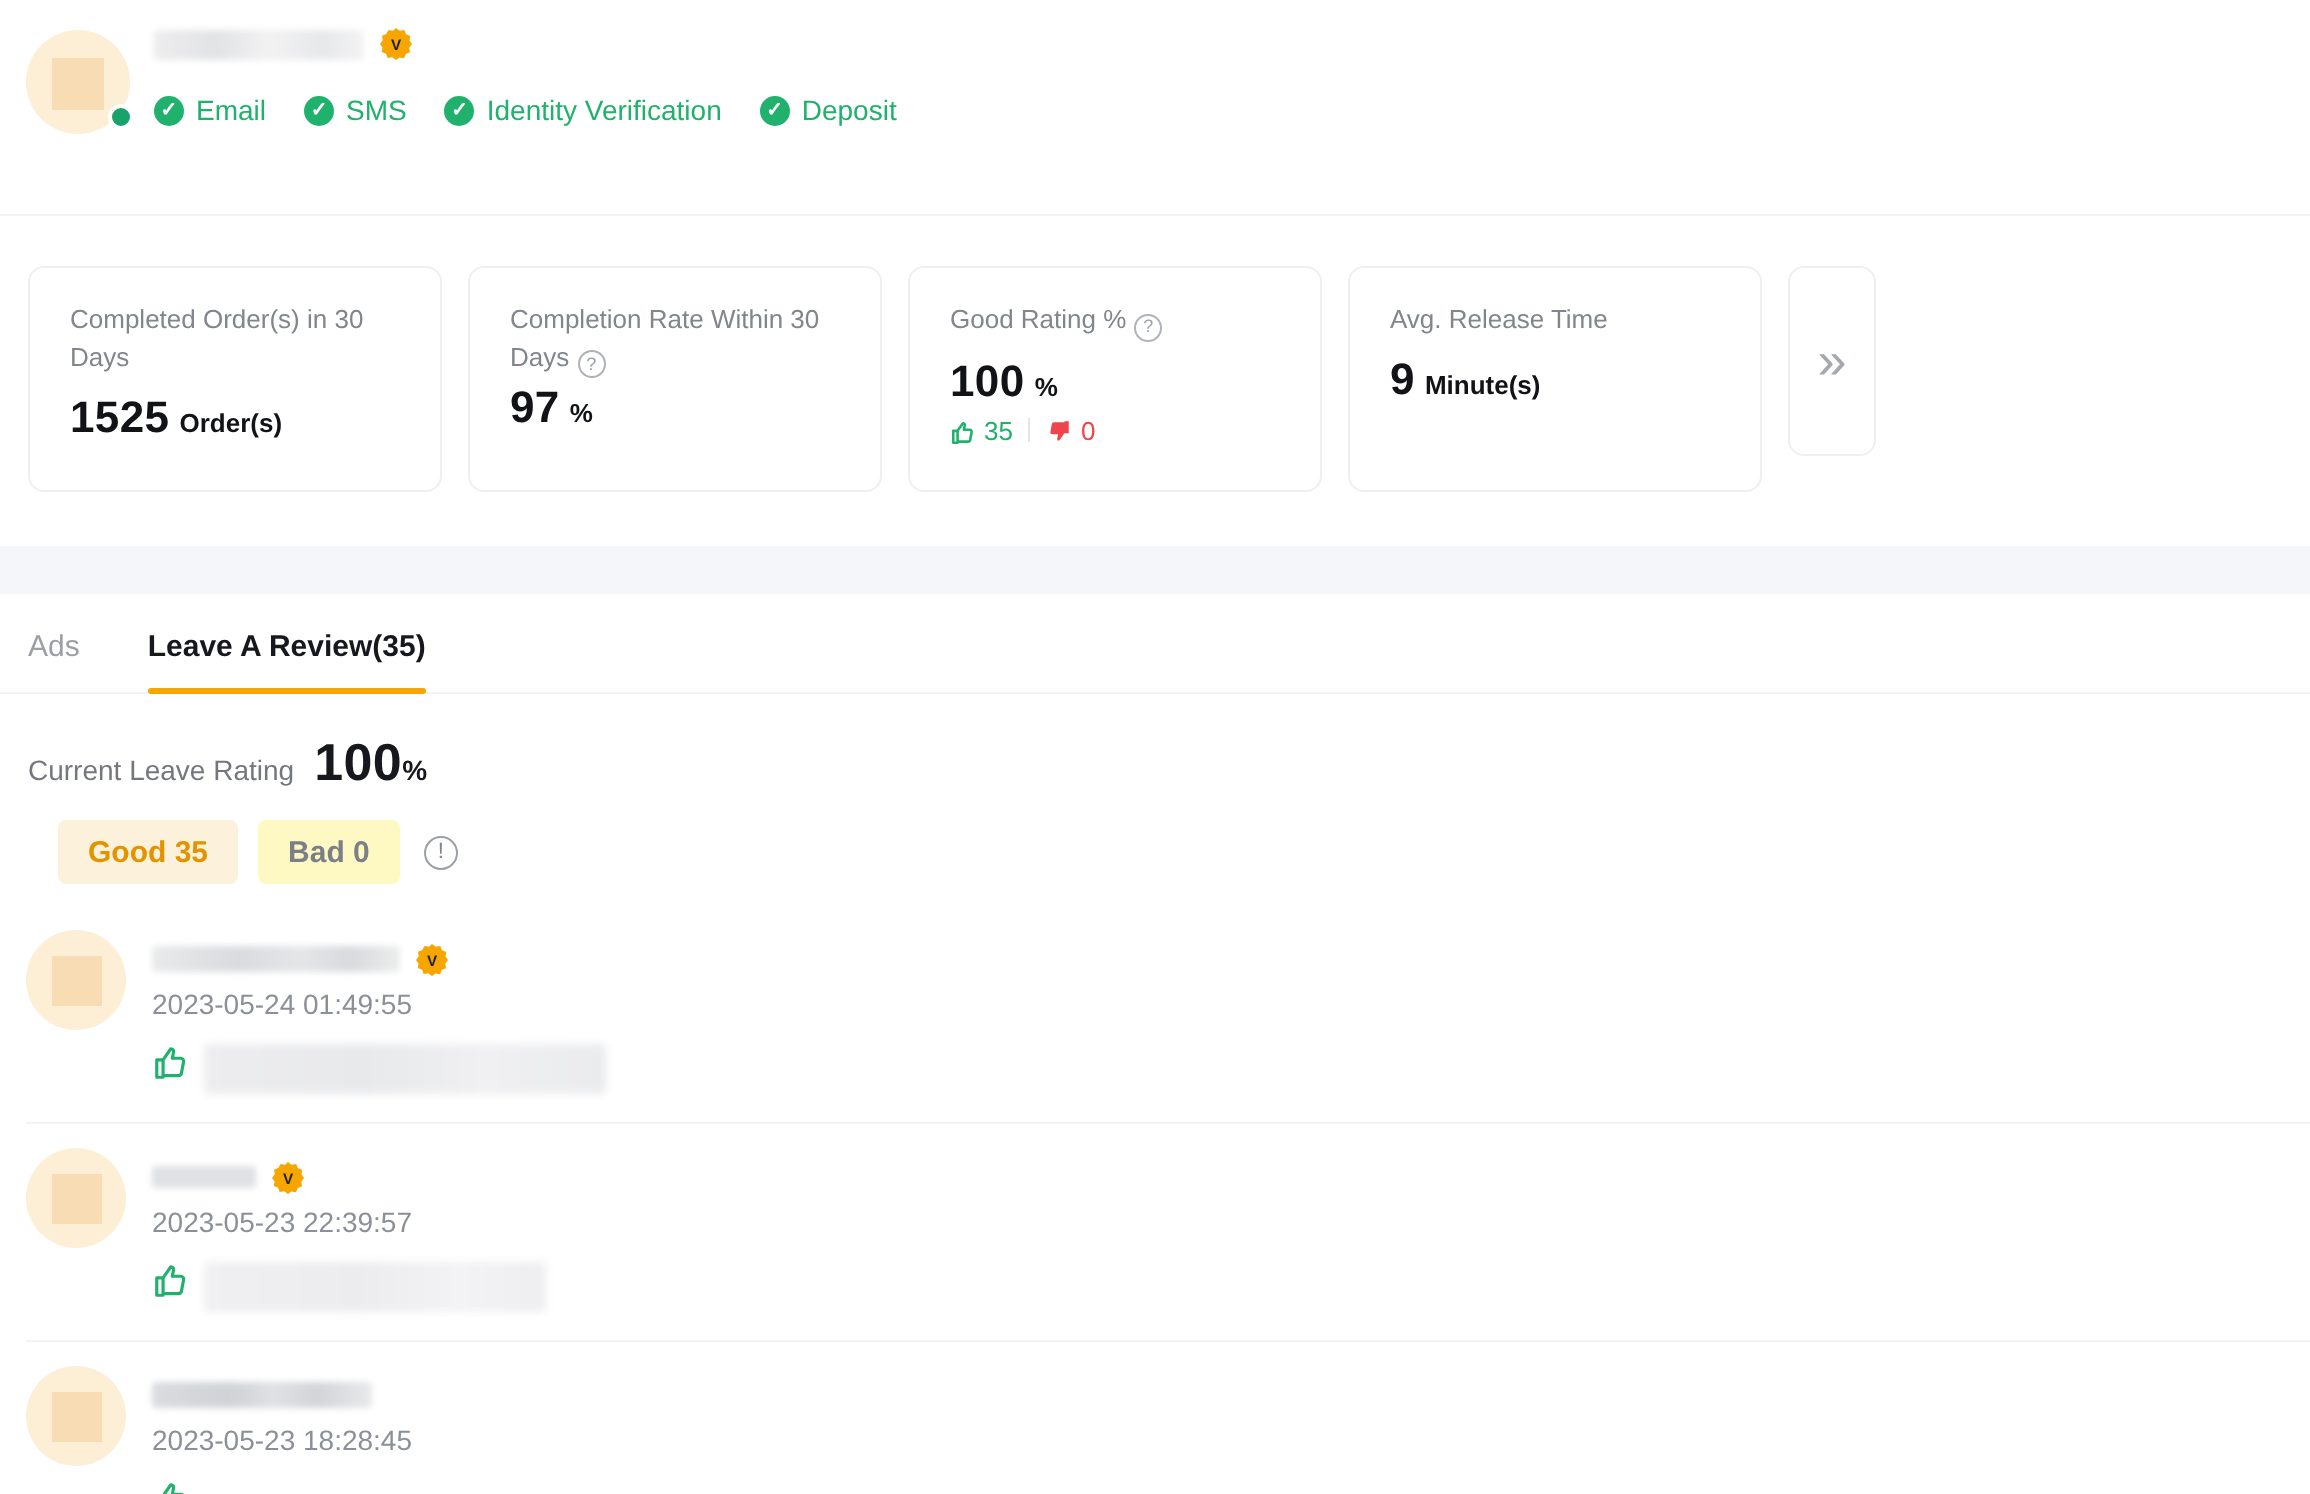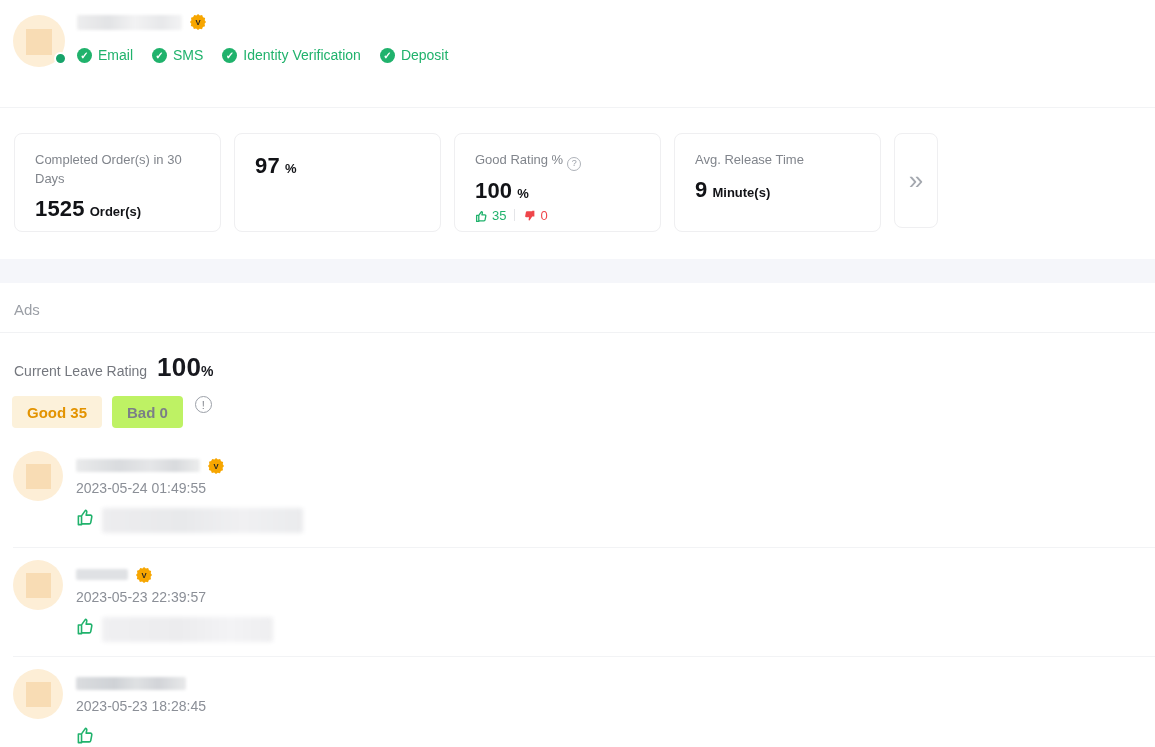--- a/index.html
+++ b/index.html
@@ -20,21 +20,21 @@
       background:linear-gradient(90deg,#ededee,#e2e3e5 30%,#f2f2f3 55%,#e7e8ea 80%,#f3f3f4); }
   .vbadge { width:16px; height:16px; margin-left:8px; flex:0 0 auto; }
   .verify-row { display:flex; align-items:center; gap:19px; margin-top:14px; }
   .verify-item { display:flex; align-items:center; gap:6px; color:#20b26c; font-size:14px; }
   .vcheck { display:inline-flex; align-items:center; justify-content:center; width:15px; height:15px;
       border-radius:50%; background:#20b26c; color:#fff; font-size:10px; font-weight:bold; }
   .online-text { margin-top:13px; font-size:13px; color:#81858c; }
 
   
   .stats-row { display:flex; gap:13px; margin:25px 5px 0 14px; }
-  .stat-card { width:207px; height:99px; border:1px solid #efeff1; border-radius:8px; padding:17px 18px 0 20px; }
+  .stat-card { width:207px; height:113px; border:1px solid #efeff1; border-radius:8px; padding:17px 18px 0 20px; }
   .stat-label { font-size:13px; color:#81858c; line-height:1.45; }
   .stat-value { margin-top:7px; }
   .stat-value .num { font-size:22px; font-weight:bold; color:#121317; letter-spacing:.2px; }
   .stat-value .unit { font-size:13px; font-weight:bold; color:#121317; margin-left:5px; }
   .tight .stat-value { margin-top:2px; }
   .buysell { display:flex; align-items:center; gap:8px; margin-top:3px; font-size:13px; }
   .buy { color:#20b26c; } .sell { color:#ef454a; }
   .mini-divider { width:1px; height:12px; background:#e4e5e8; }
   .thumbs-line { display:flex; align-items:center; gap:8px; margin-top:4px; font-size:13px; }
   .thumb-up-sm { color:#20b26c; display:flex; align-items:flex-end; gap:4px; }
@@ -54,25 +54,25 @@
   .tab.active::after { content:""; position:absolute; left:0; right:0; bottom:-1px; height:3px;
       background:#f7a600; border-radius:2px; }
 
   
   .rating-line { display:flex; align-items:baseline; margin:19px 14px 0; }
   .rating-label { font-size:14px; color:#74777e; }
   .rating-value { font-size:26px; font-weight:bold; margin-left:10px; letter-spacing:.2px; }
   .rating-unit { font-size:14px; font-weight:bold; }
 
   
-  .filter-row { display:flex; align-items:flex-start; gap:10px; margin:13px 12px 0; }
+  .filter-row { display:flex; align-items:center; gap:10px; margin:13px 29px 0; }
   .chip { height:32px; padding:0 15px; border:none; border-radius:4px; font-size:15px; font-weight:bold;
       font-family:inherit; cursor:pointer; }
   .chip.good { background:#fcf1da; color:#e39300; }
-  .chip.bad  { background:#bef264; color:#7b7f87; }
+  .chip.bad  { background:#fef9c3; color:#7b7f87; }
   .excl-icon { display:inline-flex; align-items:center; justify-content:center; width:17px; height:17px;
       border:1.5px solid #9ba0a8; border-radius:50%; color:#81858c; font-size:11px; margin-left:2px; cursor:pointer; }
 
   
   .reviews { margin:23px 0 0 13px; }
   .review-item { display:flex; padding-bottom:14px; border-bottom:1px solid #f2f3f5; }
   .review-item + .review-item { margin-top:12px; }
   .review-avatar { position:relative; width:50px; height:50px; border-radius:50%; background:#fdeed6; flex:0 0 auto; }
   .review-avatar .inner-sq { position:absolute; left:13px; top:13px; width:25px; height:25px; background:#f8dcb4; }
   .review-body { margin-left:13px; padding-top:6px; }
@@ -136,20 +136,23 @@
 
     <div class="stat-card">
       <div class="stat-label">Completed Order(s) in 30 Days</div>
       <div class="stat-value">
         <span class="num">1525</span><span class="unit">Order(s)</span>
       </div>
     </div>
 
 
     <div class="stat-card tight">
+      <div class="stat-label">
+        <span>Completion Rate Within 30 Days</span><span class="qicon">?</span>
+      </div>
       <div class="stat-value">
         <span class="num">97</span><span class="unit">%</span>
       </div>
     </div>
 
     <div class="stat-card">
       <div class="stat-label">
         <span>Good Rating %</span><span class="qicon">?</span>
       </div>
       <div class="stat-value">
@@ -181,20 +184,21 @@
 
     <div class="stat-card arrow-card">
       <span>»</span>
     </div>
   </div>
 
   <div class="section-band"></div>
 
   <div class="tabs-row">
     <div class="tab">Ads</div>
+    <div class="tab active">Leave A Review(35)</div>
   </div>
 
   <div class="rating-line">
     <span class="rating-label">Current Leave Rating</span>
     <span class="rating-value"><span>100</span><span class="rating-unit">%</span></span>
   </div>
 
   <div class="filter-row">
     <button class="chip good">Good 35</button>
     <button class="chip bad">Bad 0</button>

